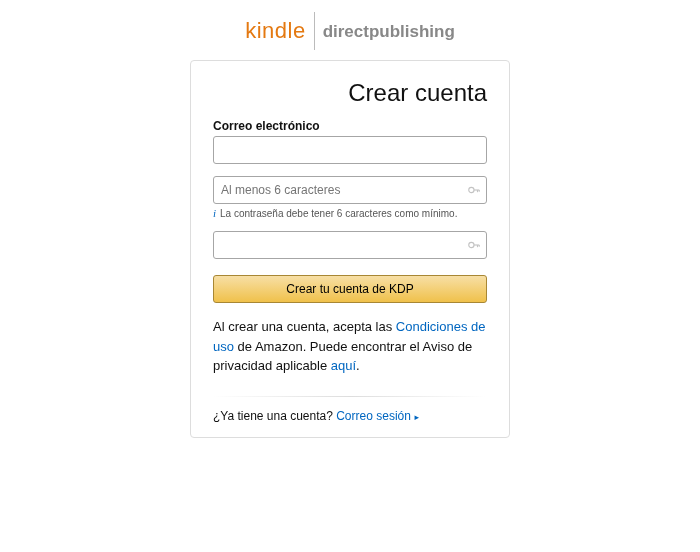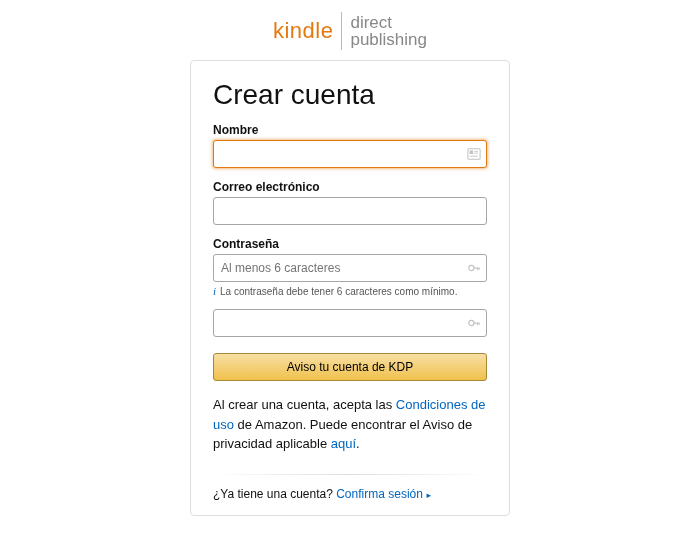--- a/index.html
+++ b/index.html
@@ -1,23 +1,23 @@
 <!DOCTYPE html>
 <html><head>
   <meta charset="utf-8">
   <style>
     * { box-sizing: border-box; margin: 0; padding: 0; }
     body { font-family: Arial, Helvetica, sans-serif; background: #fff; color: #111; width: 700px; height: 552px; }
     .container { display: flex; flex-direction: column; align-items: center; padding-top: 12px; }
     .logo { display: flex; align-items: center; margin-bottom: 10px; }
     .logo-kindle { color: #e47911; font-size: 22px; font-weight: 400; letter-spacing: 0.5px; }
     .logo-divider { width: 1px; height: 38px; background: #bbb; margin: 0 8px; }
-    .logo-dp { display: flex; flex-direction: column; color: #888; font-size: 17px; line-height: 1; font-weight: 400; }
+    .logo-dp { display: flex; flex-direction: row; color: #888; font-size: 17px; line-height: 1; font-weight: 700; }
     .card { border: 1px solid #ddd; border-radius: 4px; padding: 18px 22px 14px 22px; width: 320px; }
-    .title { font-size: 28px; font-weight: 400; margin-bottom: 12px; }
+    .title { font-size: 24px; font-weight: 400; margin-bottom: 12px; text-align: right; }
     .field-label { font-size: 12px; font-weight: bold; display: block; margin-bottom: 3px; }
     .field-group { margin-bottom: 12px; position: relative; }
     .input { width: 100%; height: 28px; border: 1px solid #a6a6a6; border-radius: 3px; padding: 3px 7px; font-size: 12px; background: #fff; }
     .input-focused { border: 1px solid #e47911; box-shadow: 0 0 3px 1px rgba(228,121,17,0.5); }
     .input-icon { position: absolute; right: 6px; top: 50%; transform: translateY(-50%); width: 14px; height: 14px; opacity: 0.5; }
     .hint { font-size: 10px; color: #555; margin-top: 4px; display: flex; align-items: flex-start; gap: 4px; }
     .hint-i { color: #0066c0; font-style: italic; font-family: Georgia, serif; font-size: 11px; line-height: 1; }
     .btn { width: 100%; height: 28px; background: linear-gradient(#f7dfa5, #f0c14b); border: 1px solid #a88734; border-radius: 3px; font-size: 12px; cursor: pointer; margin-top: 4px; margin-bottom: 14px; }
     .legal { font-size: 13px; line-height: 1.5; margin-bottom: 20px; }
     .legal a, .link { color: #0066c0; text-decoration: none; cursor: pointer; }
@@ -34,41 +34,27 @@
     <div class="logo-divider"></div>
     <div class="logo-dp">
       <span>direct</span>
       <span>publishing</span>
     </div>
   </div>
 
   <div class="card">
     <h1 class="title">Crear cuenta</h1>
 
-    <div class="field-group">
-      <label class="field-label">Nombre</label>
-      <div style="position:relative">
-        <input class="input input-focused" type="text" value="" style="">
-        <svg class="input-icon" viewBox="0 0 16 16">
-            <rect x="1" y="2" width="14" height="12" rx="1" fill="none" stroke="#888" stroke-width="1.2"></rect>
-            <rect x="3" y="4" width="4" height="4" fill="#888"></rect>
-            <line x1="8.5" y1="5" x2="12.5" y2="5" stroke="#888"></line>
-            <line x1="8.5" y1="7" x2="12.5" y2="7" stroke="#888"></line>
-            <line x1="3" y1="10.5" x2="12.5" y2="10.5" stroke="#888"></line>
-          </svg>
-      </div>
-    </div>
 
     <div class="field-group">
       <label class="field-label">Correo electrónico</label>
       <input class="input" type="email" value="" style="">
     </div>
 
     <div class="field-group">
-      <label class="field-label">Contraseña</label>
       <div style="position:relative">
         <input class="input" type="password" placeholder="Al menos 6 caracteres" style="">
         <svg class="input-icon" viewBox="0 0 16 16">
             <circle cx="5" cy="8" r="3" fill="none" stroke="#888" stroke-width="1.3"></circle>
             <line x1="8" y1="8" x2="14" y2="8" stroke="#888" stroke-width="1.3"></line>
             <line x1="12" y1="8" x2="12" y2="10.5" stroke="#888" stroke-width="1.3"></line>
             <line x1="14" y1="8" x2="14" y2="10" stroke="#888" stroke-width="1.3"></line>
           </svg>
       </div>
       <div class="hint">
@@ -82,26 +68,26 @@
         <input class="input" type="password" style="">
         <svg class="input-icon" viewBox="0 0 16 16">
             <circle cx="5" cy="8" r="3" fill="none" stroke="#888" stroke-width="1.3"></circle>
             <line x1="8" y1="8" x2="14" y2="8" stroke="#888" stroke-width="1.3"></line>
             <line x1="12" y1="8" x2="12" y2="10.5" stroke="#888" stroke-width="1.3"></line>
             <line x1="14" y1="8" x2="14" y2="10" stroke="#888" stroke-width="1.3"></line>
           </svg>
       </div>
     </div>
 
-    <button class="btn">Aviso tu cuenta de KDP</button>
+    <button class="btn">Crear tu cuenta de KDP</button>
 
     <p class="legal">
       <span>Al crear una cuenta, acepta las </span><a class="link">Condiciones de uso</a><span> de Amazon. Puede encontrar el Aviso de privacidad aplicable </span><a class="link">aquí</a><span>.</span>
     </p>
 
     <div class="divider-grad"></div>
 
     <p class="signin">
-      <span>¿Ya tiene una cuenta? </span><a class="link"><span>Confirma sesión</span><span class="caret"> ▸</span></a>
+      <span>¿Ya tiene una cuenta? </span><a class="link"><span>Correo sesión</span><span class="caret"> ▸</span></a>
     </p>
   </div>
 
 </div>
 
 </body></html>

